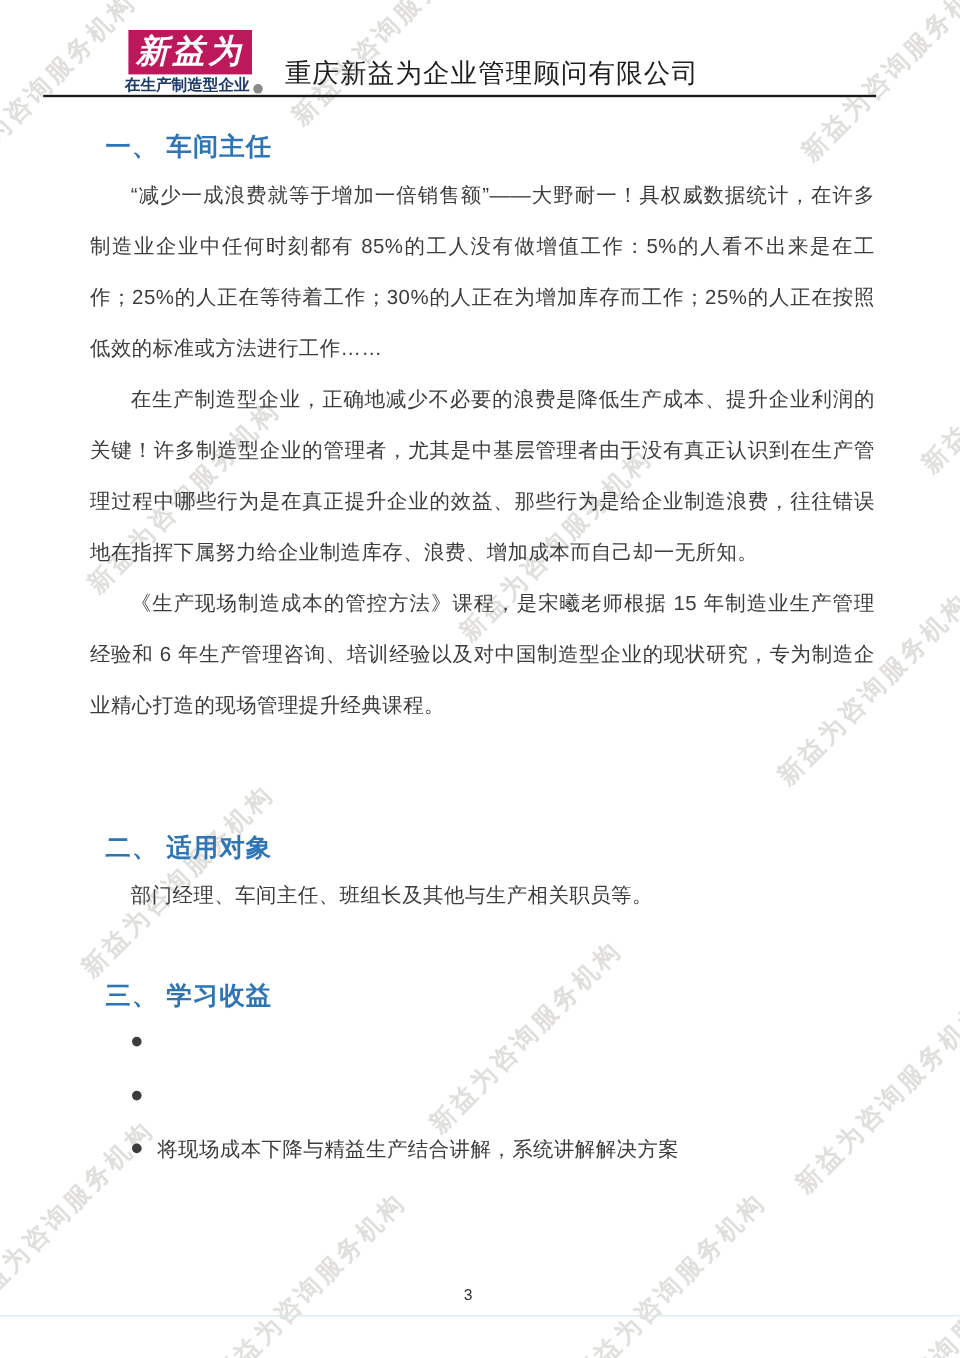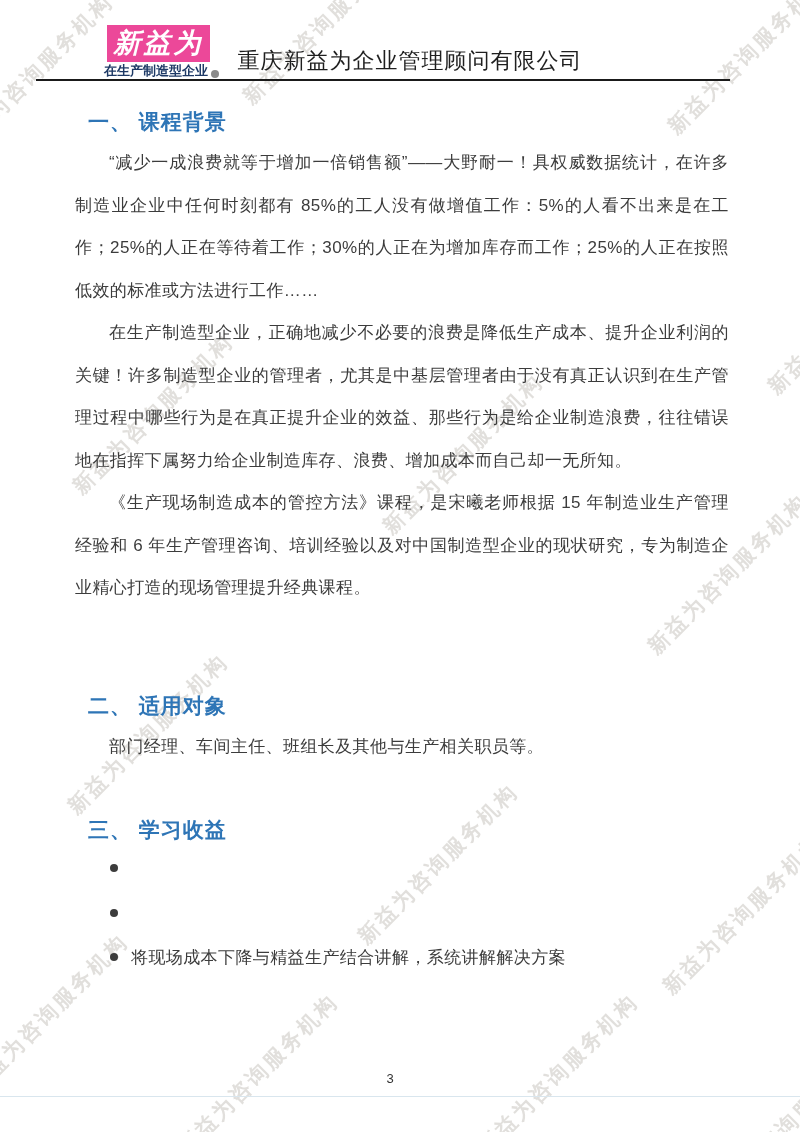--- a/index.html
+++ b/index.html
@@ -34,21 +34,21 @@
     transform-origin: center center;
   }
 
   
   .header { position: absolute; left: 0; top: 0; width: 800px; height: 100px; z-index: 2; }
 
   .logo-box {
     position: absolute;
     left: 107px; top: 25px;
     width: 103px; height: 37px;
-    background: #ec4899;
+    background: #be185d;
     color: #ffffff;
     font-weight: 900;
     font-size: 27px;
     line-height: 37px;
     text-align: center;
     letter-spacing: 3px;
     font-style: italic;
   }
   .logo-tagline {
     position: absolute;
@@ -192,21 +192,21 @@
     <div class="logo-tagline">在生产制造型企业</div>
     <div class="logo-dot"></div>
     <div class="company-block">
       <div class="company-cn">重庆新益为企业管理顾问有限公司</div>
     </div>
     <div class="header-rule"></div>
   </div>
 
   <div class="doc">
 
-    <div class="sec-heading" id="heading-1">一、 课程背景</div>
+    <div class="sec-heading" id="heading-1">一、 车间主任</div>
 
     <div class="para-block" id="para-block-1">
       <p>“减少一成浪费就等于增加一倍销售额”——大野耐一！具权威数据统计，在许多制造业企业中任何时刻都有 85%的工人没有做增值工作：5%的人看不出来是在工作；25%的人正在等待着工作；30%的人正在为增加库存而工作；25%的人正在按照低效的标准或方法进行工作……</p>
       <p>在生产制造型企业，正确地减少不必要的浪费是降低生产成本、提升企业利润的关键！许多制造型企业的管理者，尤其是中基层管理者由于没有真正认识到在生产管理过程中哪些行为是在真正提升企业的效益、那些行为是给企业制造浪费，往往错误地在指挥下属努力给企业制造库存、浪费、增加成本而自己却一无所知。</p>
       <p>《生产现场制造成本的管控方法》课程，是宋曦老师根据 15 年制造业生产管理经验和 6 年生产管理咨询、培训经验以及对中国制造型企业的现状研究，专为制造企业精心打造的现场管理提升经典课程。</p>
     </div>
 
     <div class="sec-heading" id="heading-2">二、 适用对象</div>
 
     <div class="para-block" id="para-block-2">

